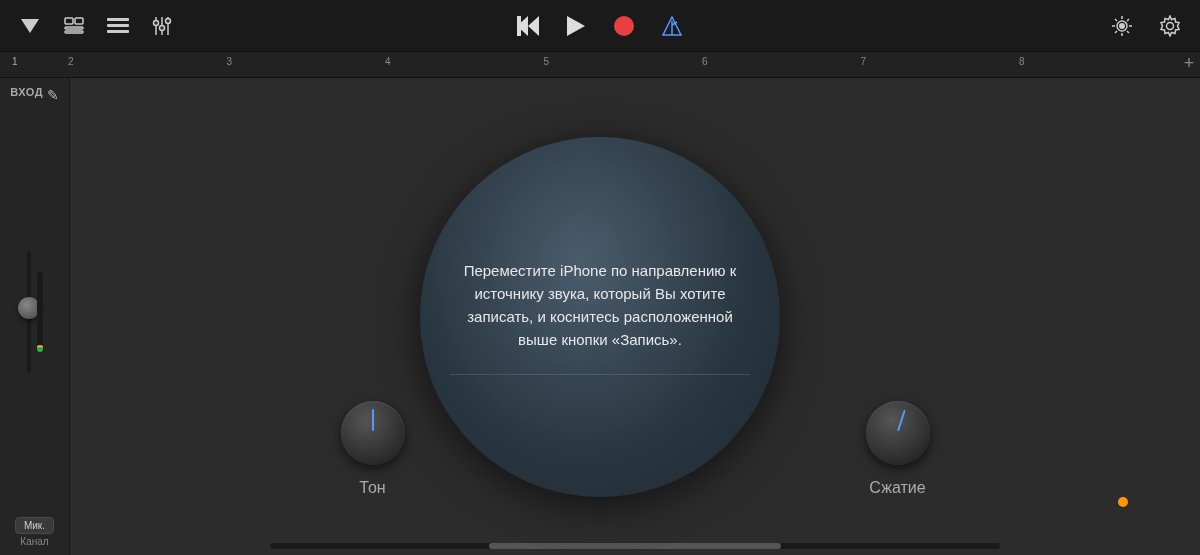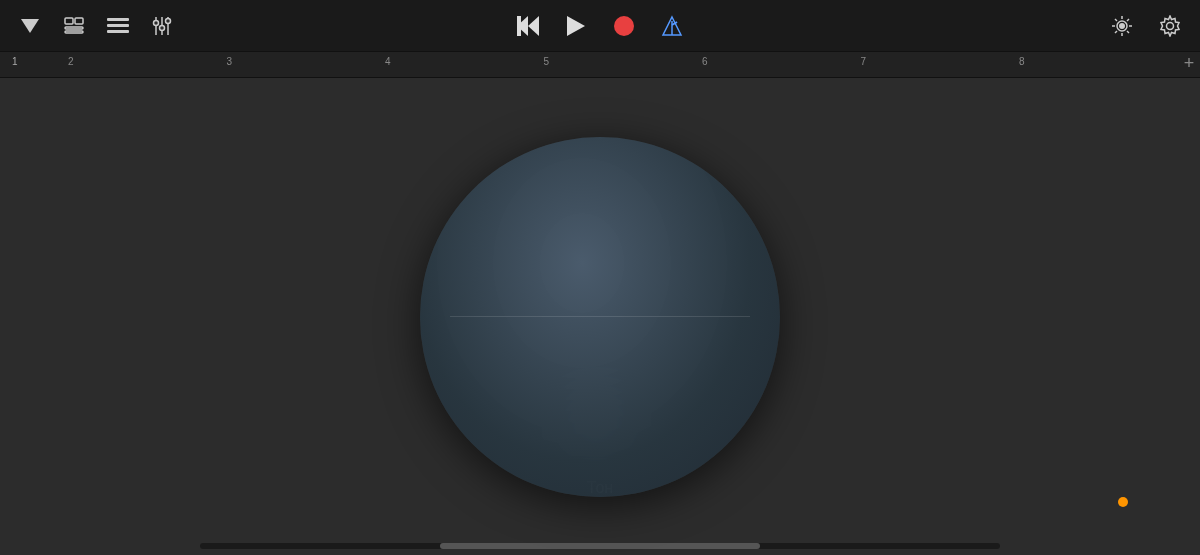--- a/index.html
+++ b/index.html
@@ -447,39 +447,66 @@
     <div style="position:absolute;left:42.84%;top:4px;font-size:10px;color:#888;">5</div>
     <div style="position:absolute;left:57.12%;top:4px;font-size:10px;color:#888;">6</div>
     <div style="position:absolute;left:71.4%;top:4px;font-size:10px;color:#888;">7</div>
     <div style="position:absolute;left:85.68%;top:4px;font-size:10px;color:#888;">8</div>
   </div>
   <div class="ruler-add">+</div>
 </div>
 
 <div class="main-area">
 
+  <div class="channel-strip">
+    <div class="channel-label-row">
+      <span class="channel-label">ВХОД</span>
+      <span class="mic-icon">✎</span>
+    </div>
+    <div class="fader-container">
+      <div style="display:flex;align-items:center;gap:6px;">
+        <div class="fader-track">
+          <div class="fader-thumb left"></div>
+        </div>
+        <div class="level-meter">
+          <div class="level-bar"></div>
+        </div>
+      </div>
+    </div>
+    <div class="channel-bottom">
+      <div class="channel-btn">Мик.</div>
+      <span class="channel-small-label">Канал</span>
+    </div>
+  </div>
 
   <div class="track-area">
 
     <div style="display:flex;align-items:flex-end;justify-content:space-around;padding:20px 40px;height:100%;position:relative;">
       <div class="knob-container" style="margin-bottom:38px;">
         <div class="knob">
           <div class="knob-indicator"></div>
         </div>
         <span class="knob-label">Тон</span>
       </div>
+      <div class="knob-container knob-right" style="margin-bottom:38px;">
+        <div class="knob">
+          <div class="knob-indicator" style="transform:translateX(-50%) rotate(18deg);"></div>
+        </div>
+        <span class="knob-label">Сжатие</span>
+      </div>
     </div>
 
     <div class="scrollbar-container">
       <div class="scrollbar-thumb"></div>
     </div>
   </div>
 
 
   <div class="orange-dot"></div>
 
   <div class="dialog-overlay">
     <div class="dialog-circle">
+      <p class="dialog-text">Переместите iPhone по направлению к источнику звука, который Вы хотите записать, и коснитесь расположенной выше кнопки «Запись».</p>
       <div class="dialog-divider"></div>
     </div>
   </div>
 
 </div>
 
 </body></html>

